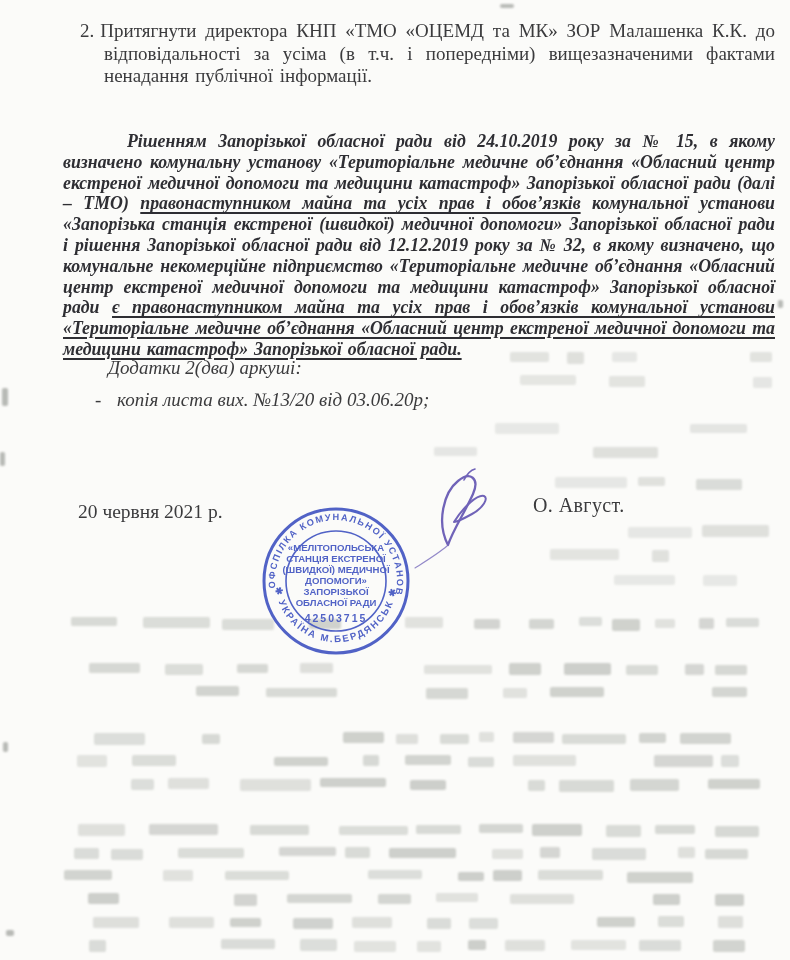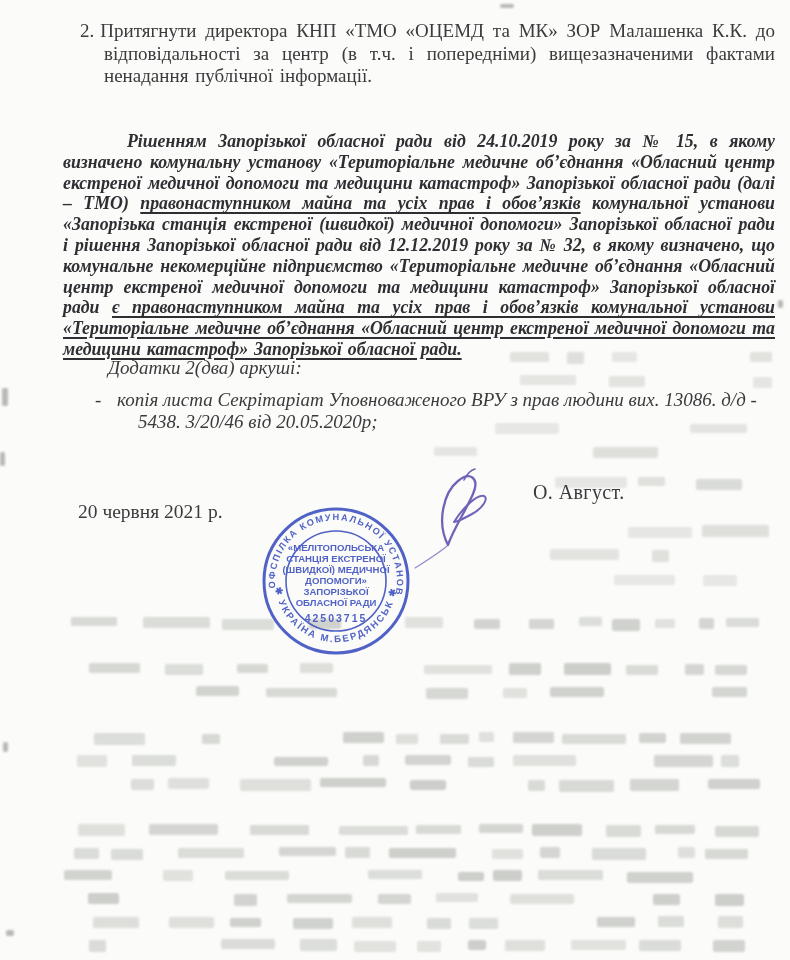--- a/index.html
+++ b/index.html
@@ -27,21 +27,21 @@
     font-style:italic;font-weight:bold;color:#2e2e33;
     text-indent:64px;word-spacing:1.5px;
   }
   .u{text-decoration:underline;text-underline-offset:3px;text-decoration-thickness:1.6px;}
   .attachments{position:absolute;left:95px;top:357px;width:690px;font-size:19px;line-height:22.5px;font-style:italic;}
   .attachments .heading{margin:0 0 9px 13px;}
   .attachments ul{margin:0;padding:0;}
   .attachments li{list-style:none;padding-left:43px;text-indent:-43px;margin-bottom:4px;}
   .attachments .dash{display:inline-block;width:22px;text-indent:0;}
   .doc-date{position:absolute;left:78px;top:501px;font-size:19.5px;}
-  .signatory{position:absolute;left:533px;top:481px;font-size:20px;letter-spacing:.4px;}
+  .signatory{position:absolute;left:533px;top:494px;font-size:20px;letter-spacing:.4px;}
 
   .stamp{position:absolute;left:256px;top:501px;width:160px;height:160px;opacity:.92;filter:blur(.3px);}
   .stamp text{fill:#4356c2;font-family:"Liberation Sans",sans-serif;font-weight:bold;}
   .stamp .ring{stroke:#4356c2;fill:none;}
   .arc-text{font-size:9.2px;letter-spacing:1.6px;}
   .arc-text-bottom{font-size:9.6px;letter-spacing:1.9px;}
   .center-line{font-size:9.6px;text-anchor:middle;}
   .stamp-code{font-size:10.5px;letter-spacing:2px;text-anchor:middle;}
 
   .signature{position:absolute;left:400px;top:450px;width:120px;height:125px;z-index:3;}
@@ -190,33 +190,33 @@
       <div class="speck" style="left: 0px; top: 452px; width: 5px; height: 14px;"></div>
       <div class="speck" style="left: 3px; top: 742px; width: 5px; height: 10px;"></div>
       <div class="speck" style="left: 6px; top: 930px; width: 8px; height: 6px;"></div>
       <div class="speck" style="left: 500px; top: 4px; width: 14px; height: 4px;"></div>
       <div class="speck" style="left: 778px; top: 300px; width: 5px; height: 8px;"></div>
     </div>
 
   <div class="layer content">
 
     <div class="item2">
-      <span class="num">2.</span><span>Притягнути директора КНП «ТМО «ОЦЕМД та МК» ЗОР  Малашенка К.К. до відповідальності за центр (в т.ч. і попередніми) вищезазначеними фактами ненадання публічної інформації.</span>
+      <span class="num">2.</span><span>Притягнути директора КНП «ТМО «ОЦЕМД та МК» ЗОР  Малашенка К.К. до відповідальності за усіма (в т.ч. і попередніми) вищезазначеними фактами ненадання публічної інформації.</span>
     </div>
 
 
     <div class="resolution">
       <span>Рішенням Запорізької обласної ради від 24.10.2019 року за № 15, в якому визначено комунальну установу «Територіальне медичне об’єднання «Обласний центр екстреної медичної допомоги та медицини катастроф» Запорізької обласної ради (далі – ТМО) </span><span class="u">правонаступником майна та усіх прав і обов’язків</span><span> комунальної установи «Запорізька станція екстреної (швидкої) медичної допомоги» Запорізької обласної ради і рішення Запорізької обласної ради від 12.12.2019 року за № 32, в якому визначено, що комунальне некомерційне підприємство «Територіальне медичне об’єднання «Обласний центр екстреної медичної допомоги та медицини катастроф» Запорізької обласної ради </span><span class="u">є правонаступником майна та усіх прав і обов’язків  комунальної установи «Територіальне медичне об’єднання «Обласний центр екстреної медичної допомоги та медицини катастроф» Запорізької обласної ради.</span>
     </div>
 
     <div class="attachments">
       <div class="heading">Додатки 2(два) аркуші:</div>
       <ul>
         <li>
-          <span class="dash">-</span><span>копія листа Секрітаріат Уповноваженого ВРУ з прав людини вих. 13086. д/д - 5438. 3/20/46 від 20.05.2020р;</span>
+          <span class="dash">-</span><span>копія листа вих. №13/20 від 03.06.20р;</span>
         </li>
       </ul>
     </div>
 
     <div class="doc-date">20 червня 2021 р.</div>
     <div class="signatory">О. Август.</div>
 
     <svg class="stamp" viewBox="0 0 160 160">
       <circle class="ring" cx="80" cy="80" r="72" stroke-width="3"></circle>
       <circle class="ring" cx="80" cy="80" r="50" stroke-width="1.6"></circle>

